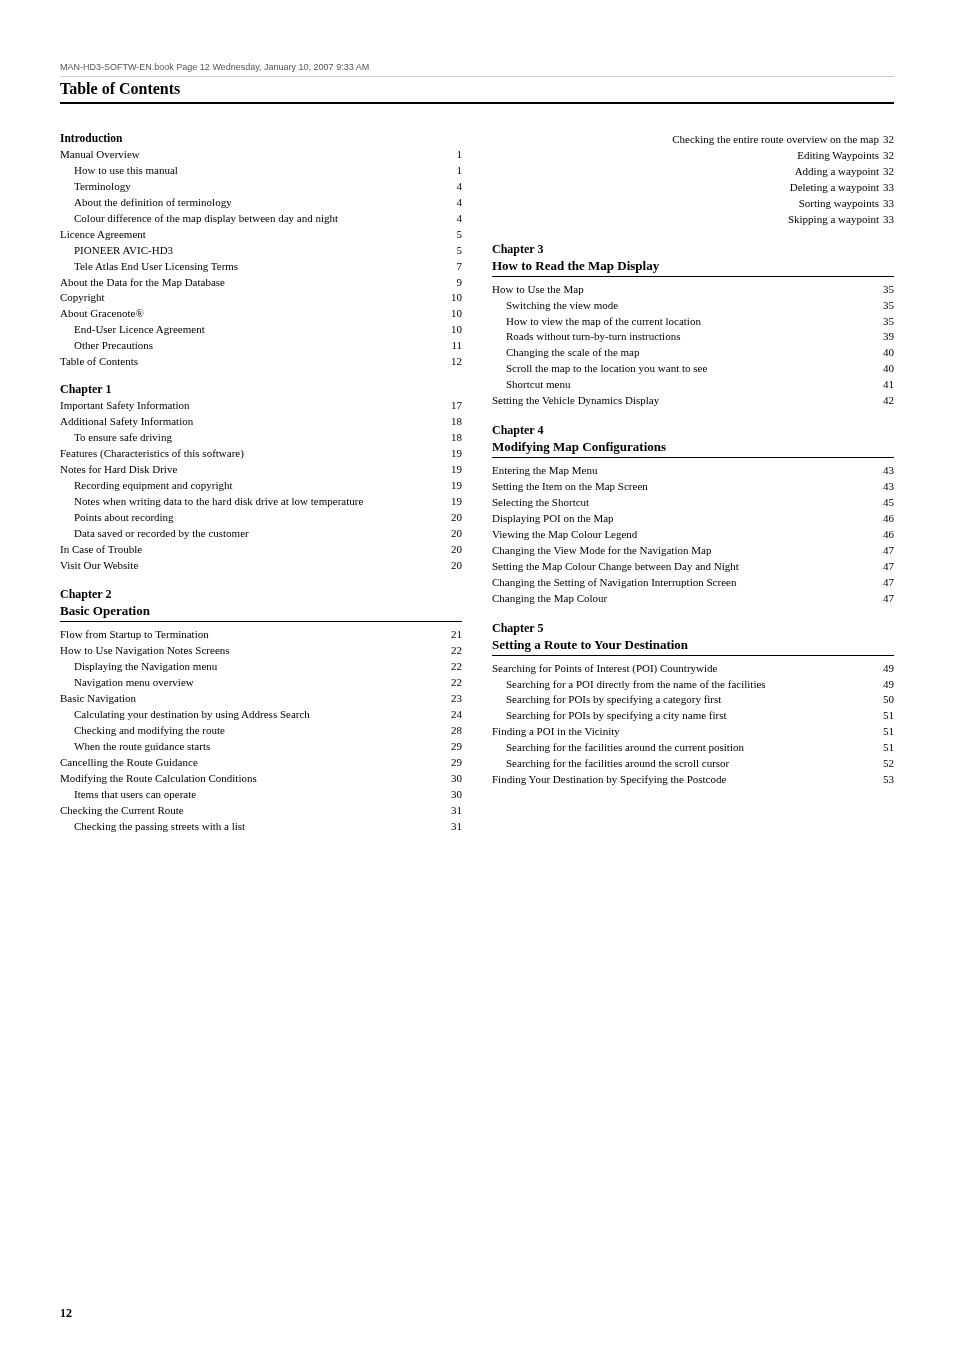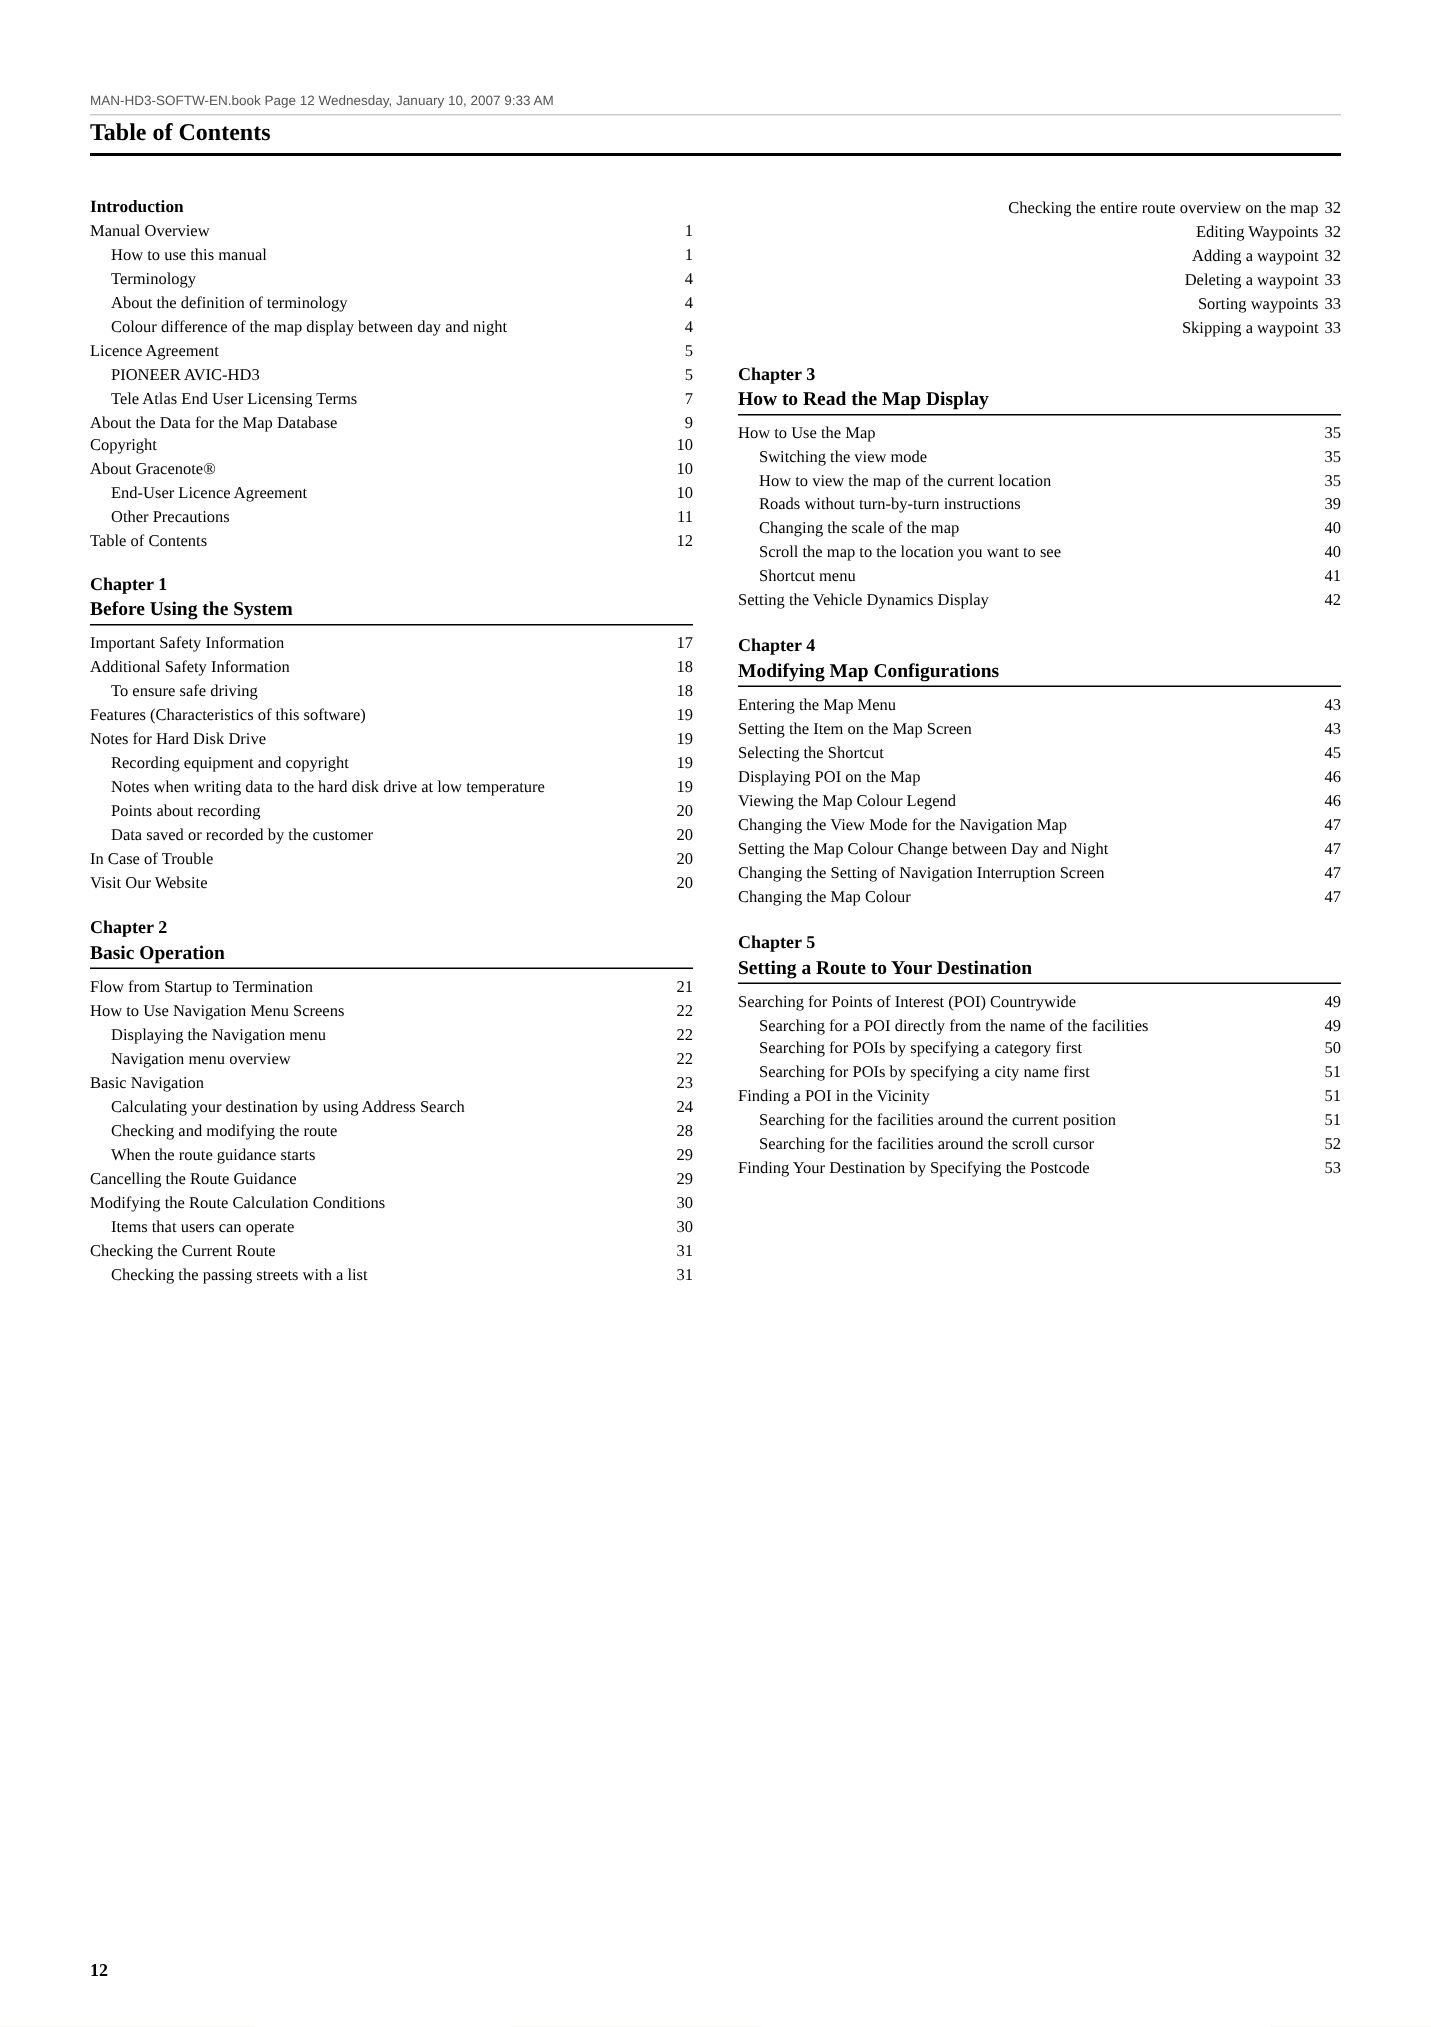--- a/index.html
+++ b/index.html
@@ -276,21 +276,20 @@
               </div>
               <div class="toc-entry">
                 <span class="toc-text">Table of Contents</span>
                 <span class="toc-page">12</span>
               </div>
             </div>
         </div>
 
         <div class="chapter-block">
           <div class="chapter-title">Chapter 1</div>
-          <div class="chapter-subtitle">Before Using the System</div>
           <div id="chapter1-entries">
               <div class="toc-entry">
                 <span class="toc-text">Important Safety Information</span>
                 <span class="toc-page">17</span>
               </div>
               <div class="toc-entry">
                 <span class="toc-text">Additional Safety Information</span>
                 <span class="toc-page">18</span>
               </div>
               <div class="toc-entry indent1">
@@ -334,21 +333,21 @@
 
         <div class="chapter-block">
           <div class="chapter-title">Chapter 2</div>
           <div class="chapter-subtitle">Basic Operation</div>
           <div id="chapter2-entries">
               <div class="toc-entry">
                 <span class="toc-text">Flow from Startup to Termination</span>
                 <span class="toc-page">21</span>
               </div>
               <div class="toc-entry">
-                <span class="toc-text">How to Use Navigation Menu Screens</span>
+                <span class="toc-text">How to Use Navigation Notes Screens</span>
                 <span class="toc-page">22</span>
               </div>
               <div class="toc-entry indent1">
                 <span class="toc-text">Displaying the Navigation menu</span>
                 <span class="toc-page">22</span>
               </div>
               <div class="toc-entry indent1">
                 <span class="toc-text">Navigation menu overview</span>
                 <span class="toc-page">22</span>
               </div>

